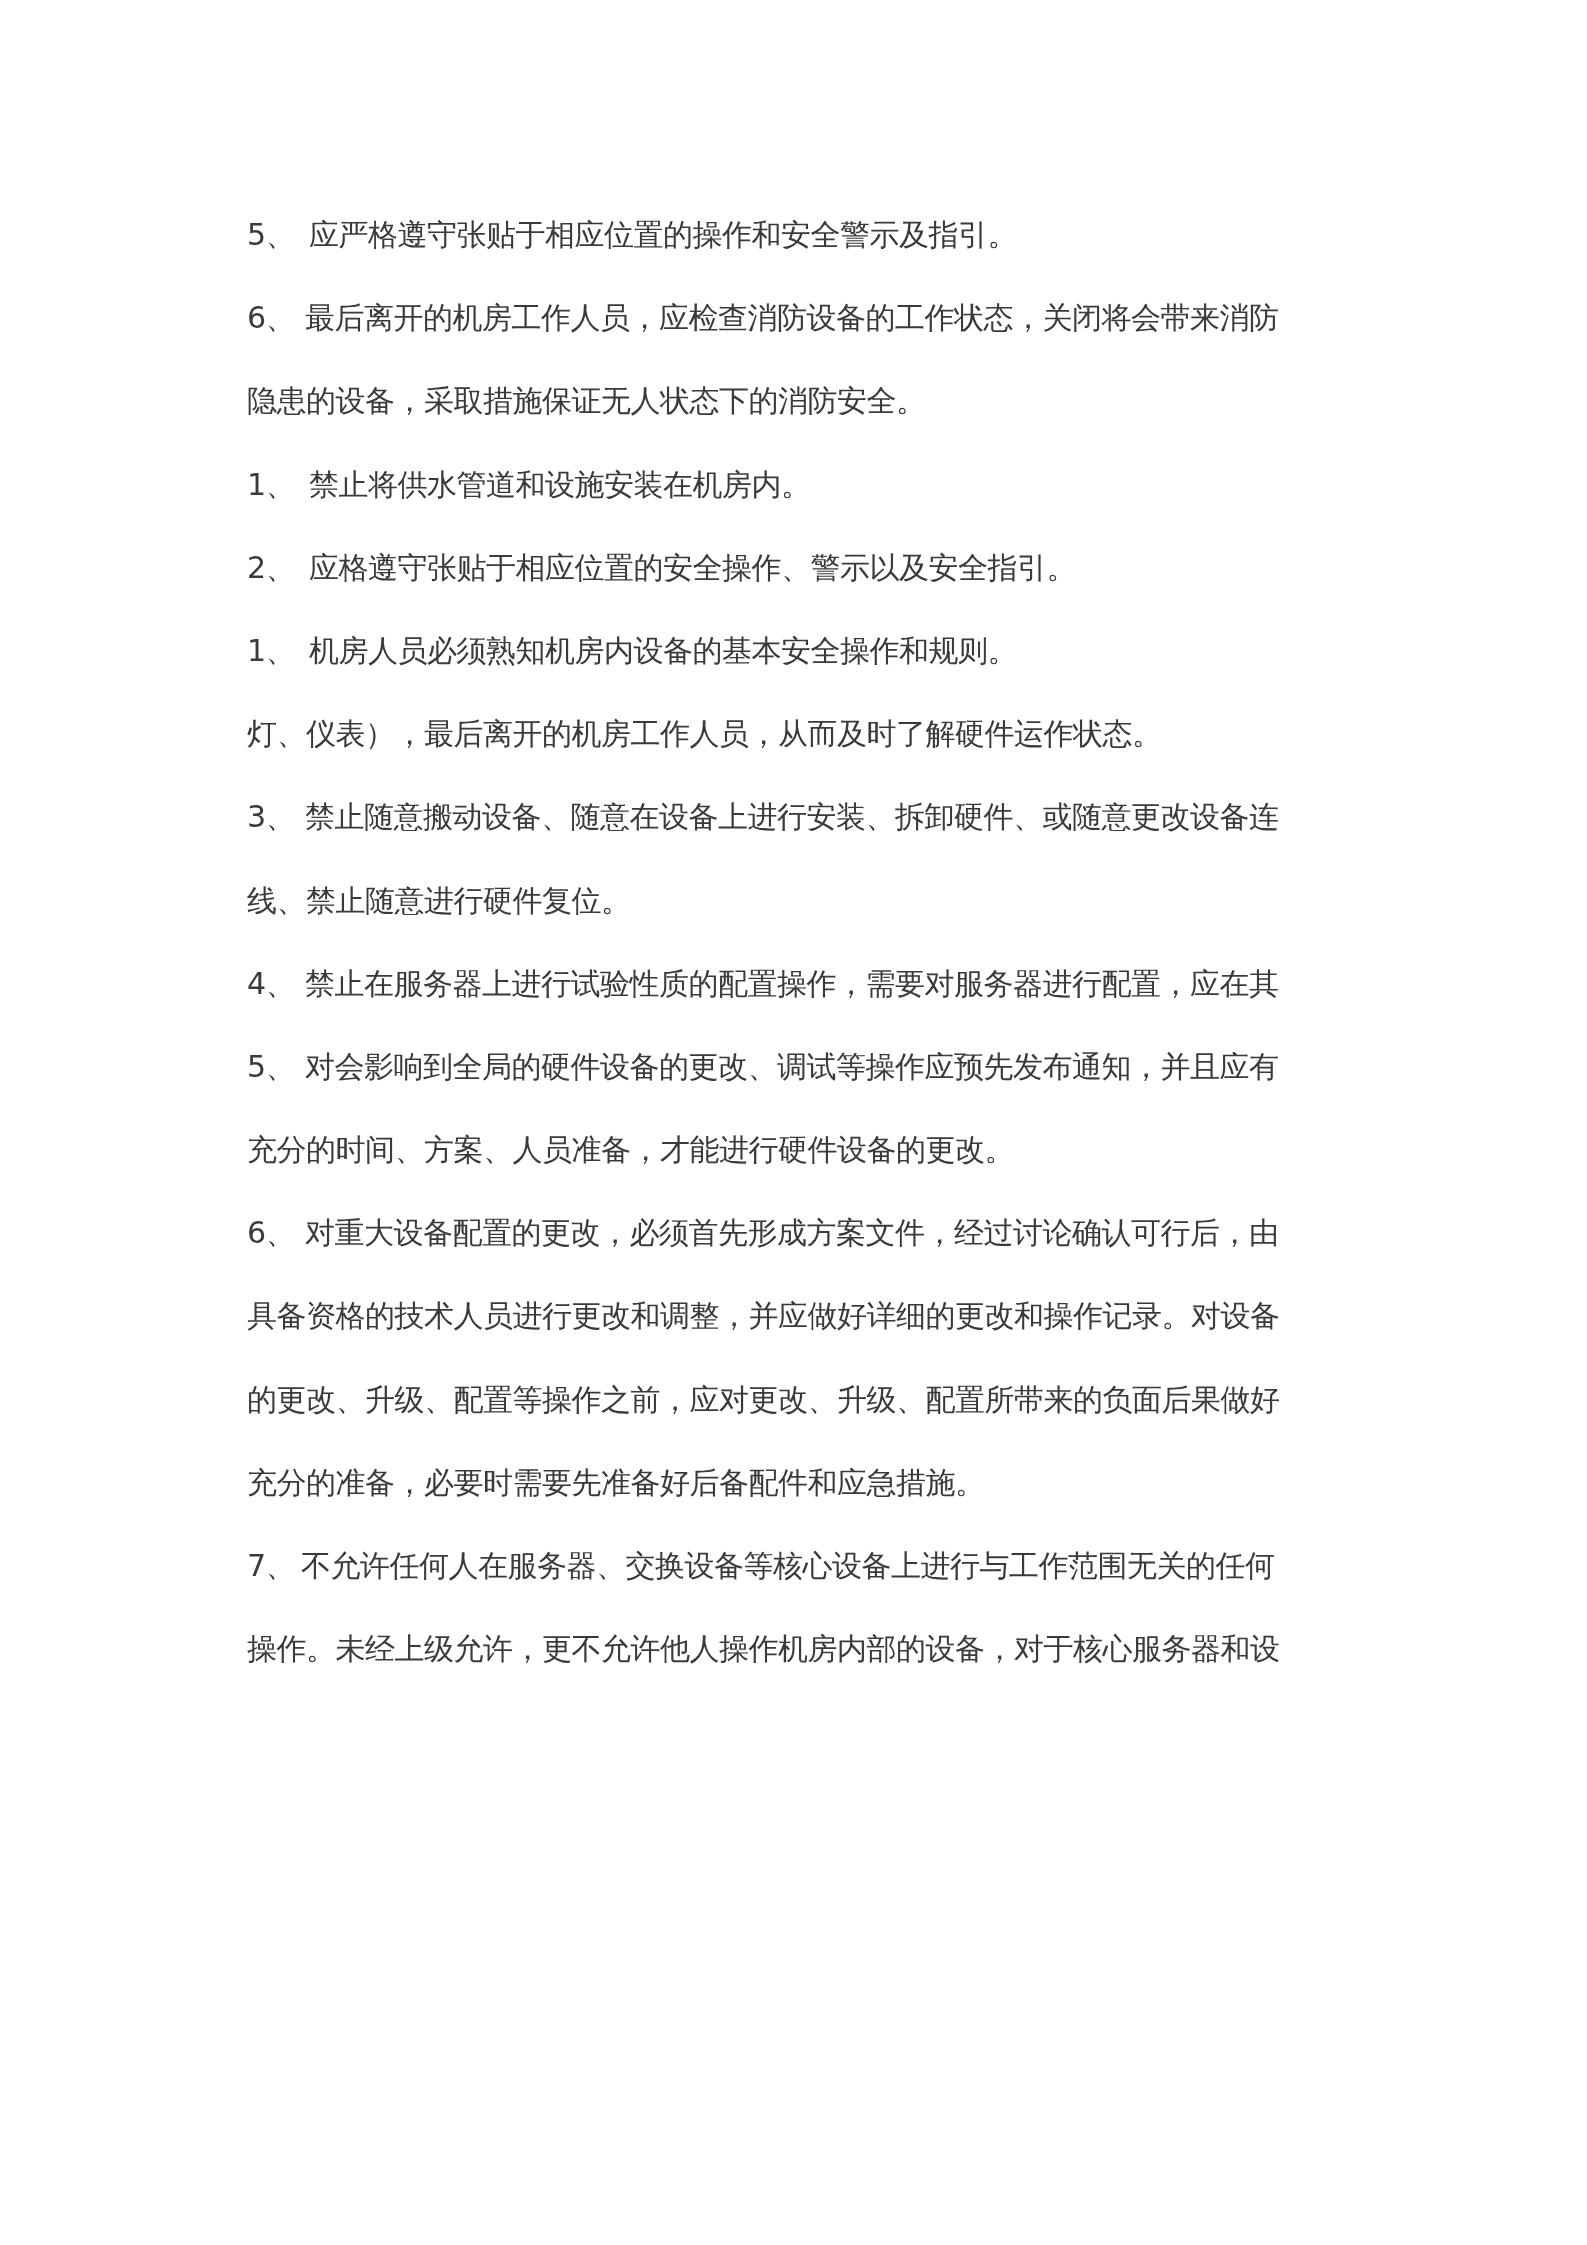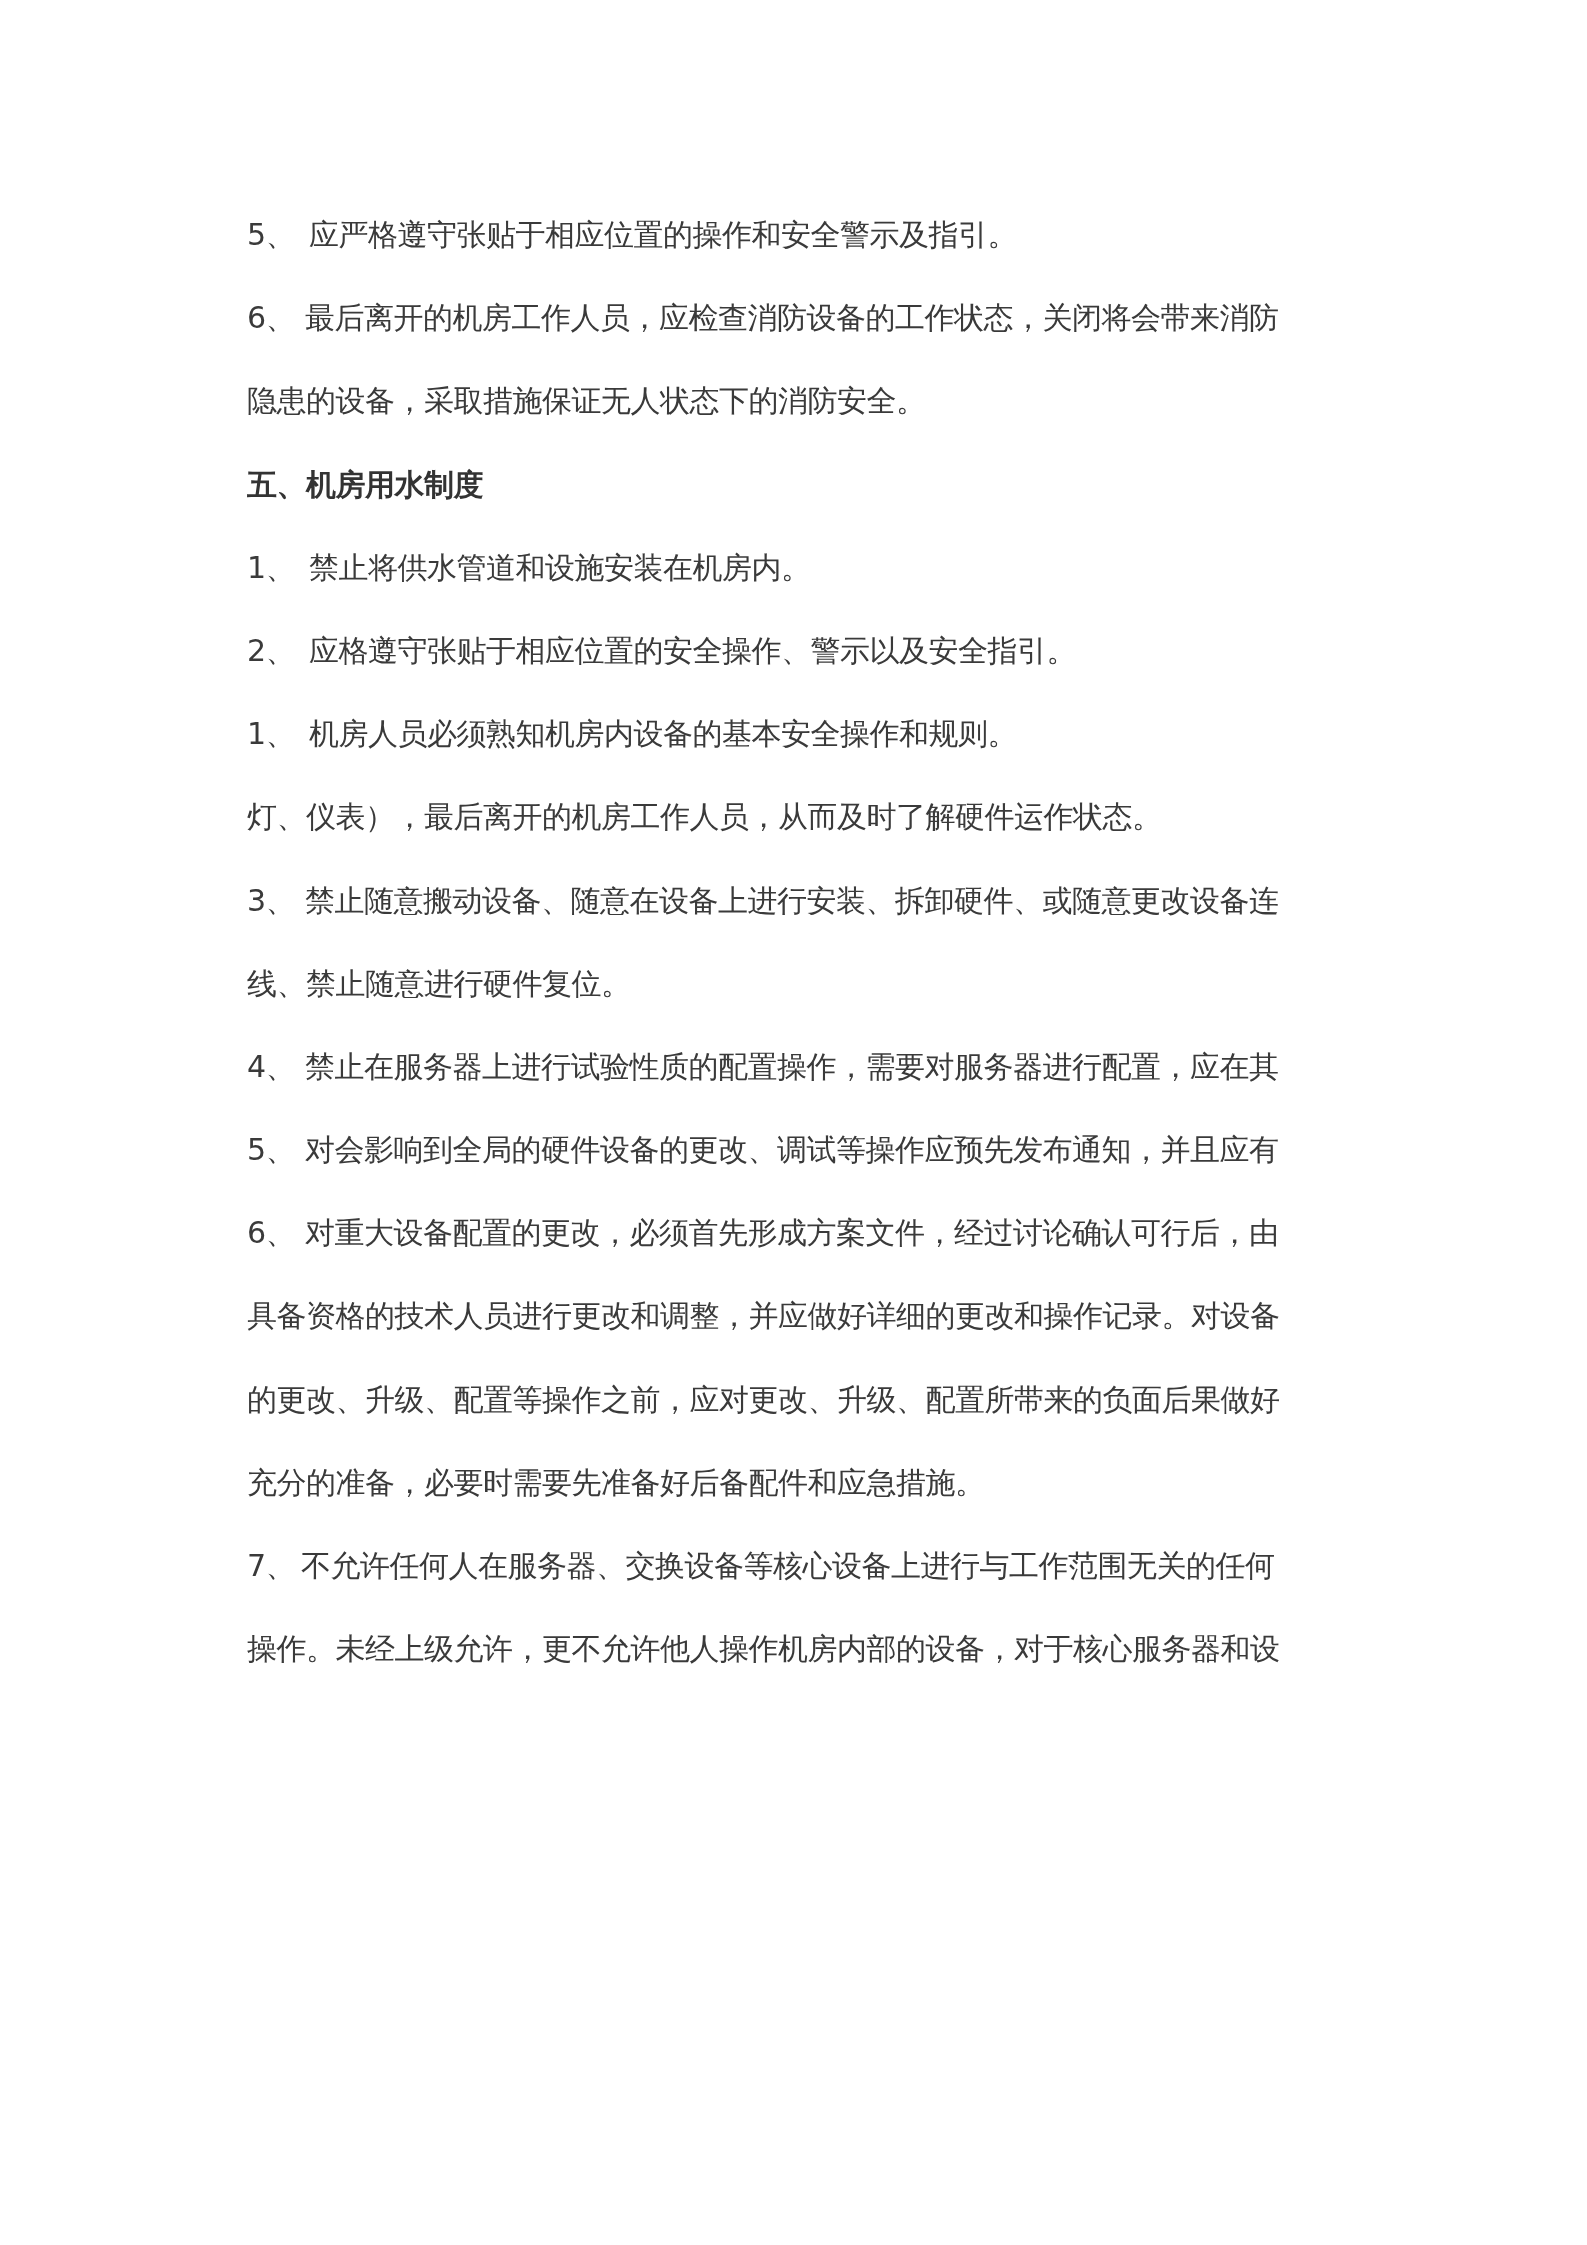--- a/index.html
+++ b/index.html
@@ -51,21 +51,20 @@
 
   <div class="para">
     <div class="line"><span class="num">5、</span><span>应严格遵守张贴于相应位置的操作和安全警示及指引。</span></div>
   </div>
 
   <div class="para">
     <div class="line"><span class="num num-tight">6、</span><span>最后离开的机房工作人员，应检查消防设备的工作状态，关闭将会带来消防</span></div>
     <div class="line"><span>隐患的设备，采取措施保证无人状态下的消防安全。</span></div>
   </div>
 
-  <div class="line heading">五、机房用水制度</div>
 
   <div class="para">
     <div class="line"><span class="num">1、</span><span>禁止将供水管道和设施安装在机房内。</span></div>
   </div>
 
   <div class="para">
     <div class="line"><span class="num">2、</span><span>应格遵守张贴于相应位置的安全操作、警示以及安全指引。</span></div>
   </div>
 
 
@@ -81,20 +80,21 @@
     <div class="line"><span class="num num-tight">3、</span><span>禁止随意搬动设备、随意在设备上进行安装、拆卸硬件、或随意更改设备连</span></div>
     <div class="line"><span>线、禁止随意进行硬件复位。</span></div>
   </div>
 
   <div class="para">
     <div class="line"><span class="num num-tight">4、</span><span>禁止在服务器上进行试验性质的配置操作，需要对服务器进行配置，应在其</span></div>
   </div>
 
   <div class="para">
     <div class="line"><span class="num num-tight">5、</span><span>对会影响到全局的硬件设备的更改、调试等操作应预先发布通知，并且应有</span></div>
+    <div class="line"><span>充分的时间、方案、人员准备，才能进行硬件设备的更改。</span></div>
   </div>
 
   <div class="para">
     <div class="line"><span class="num num-tight">6、</span><span>对重大设备配置的更改，必须首先形成方案文件，经过讨论确认可行后，由</span></div>
     <div class="line"><span>具备资格的技术人员进行更改和调整，并应做好详细的更改和操作记录。对设备</span></div>
     <div class="line"><span>的更改、升级、配置等操作之前，应对更改、升级、配置所带来的负面后果做好</span></div>
     <div class="line"><span>充分的准备，必要时需要先准备好后备配件和应急措施。</span></div>
   </div>
 
   <div class="para">

